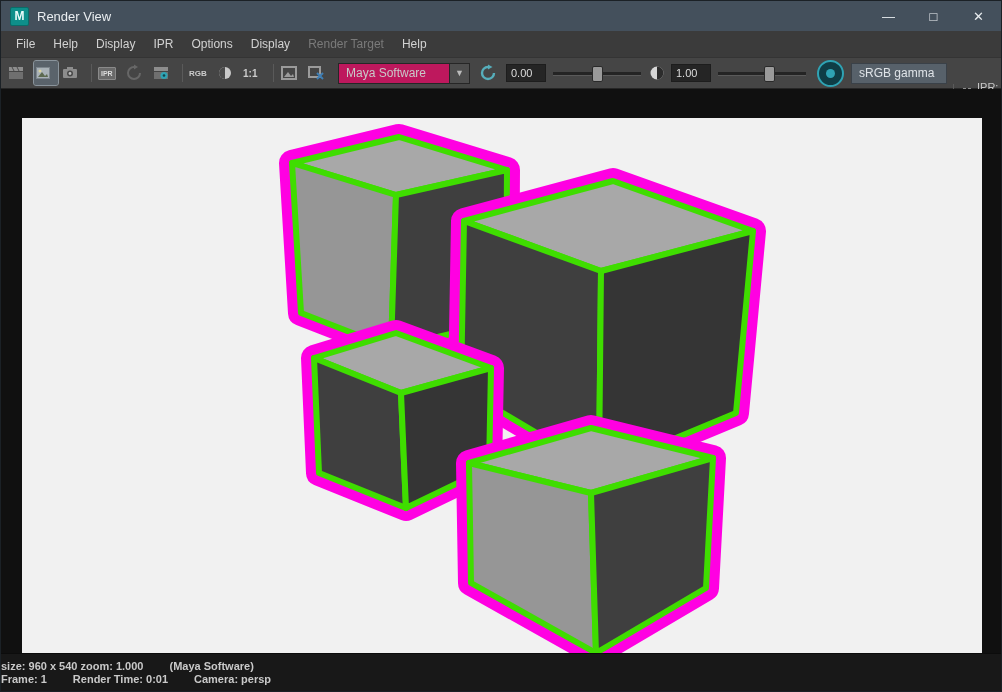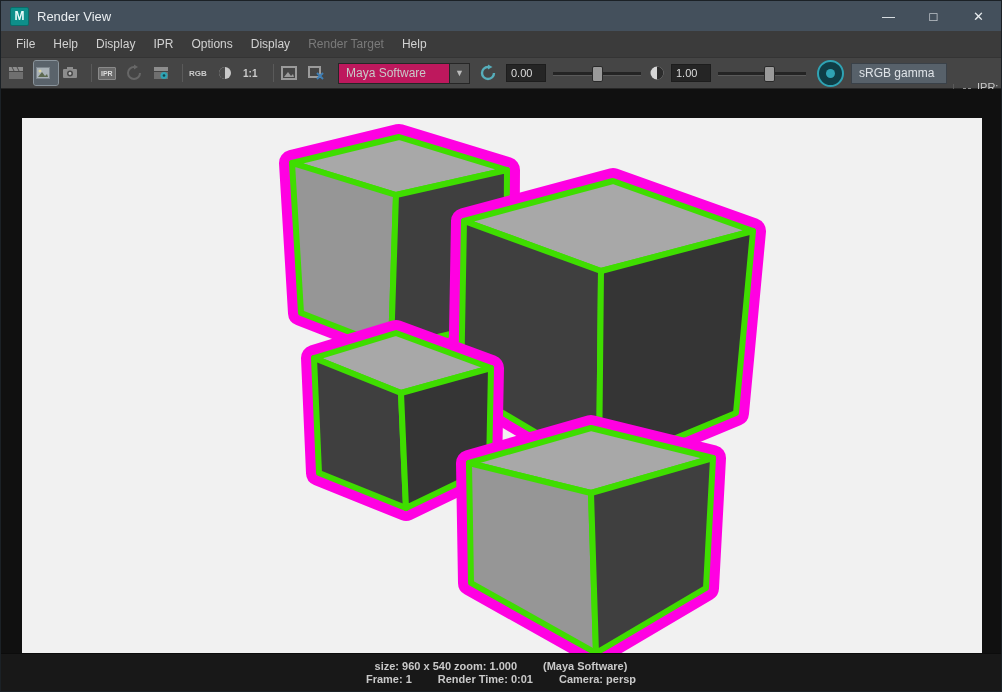--- a/index.html
+++ b/index.html
@@ -58,21 +58,21 @@
   svg .bg{fill:#f1f1f1;}
   svg .sil{fill:#ffffff;stroke:#ff00e2;stroke-width:26;stroke-linejoin:round;stroke-linecap:round;}
   svg .face{stroke:#3fdd00;stroke-width:6;stroke-linejoin:round;}
   svg .f-top{fill:#a8a8a8;}
   svg .f-light{fill:#969696;}
   svg .f-dark{fill:#3f3f3f;}
   svg .f-darker{fill:#353535;}
 
   
   .statusbar{height:37px;background:#181818;flex:0 0 auto;display:flex;flex-direction:column;justify-content:center;gap:1px;border-top:1px solid #0c0c0c;}
-  .status-row{display:flex;justify-content:center;gap:26px;color:#c9c9c9;font-size:11px;font-weight:bold;line-height:12px;}
+  .status-row{display:flex;justify-content:flex-start;gap:26px;color:#c9c9c9;font-size:11px;font-weight:bold;line-height:12px;}
 </style>
 </head>
 <body>
 
 <div class="window">
 
   <div class="titlebar">
     <div class="app-icon">M</div>
     <div class="title">Render View</div>
     <div class="win-controls">

